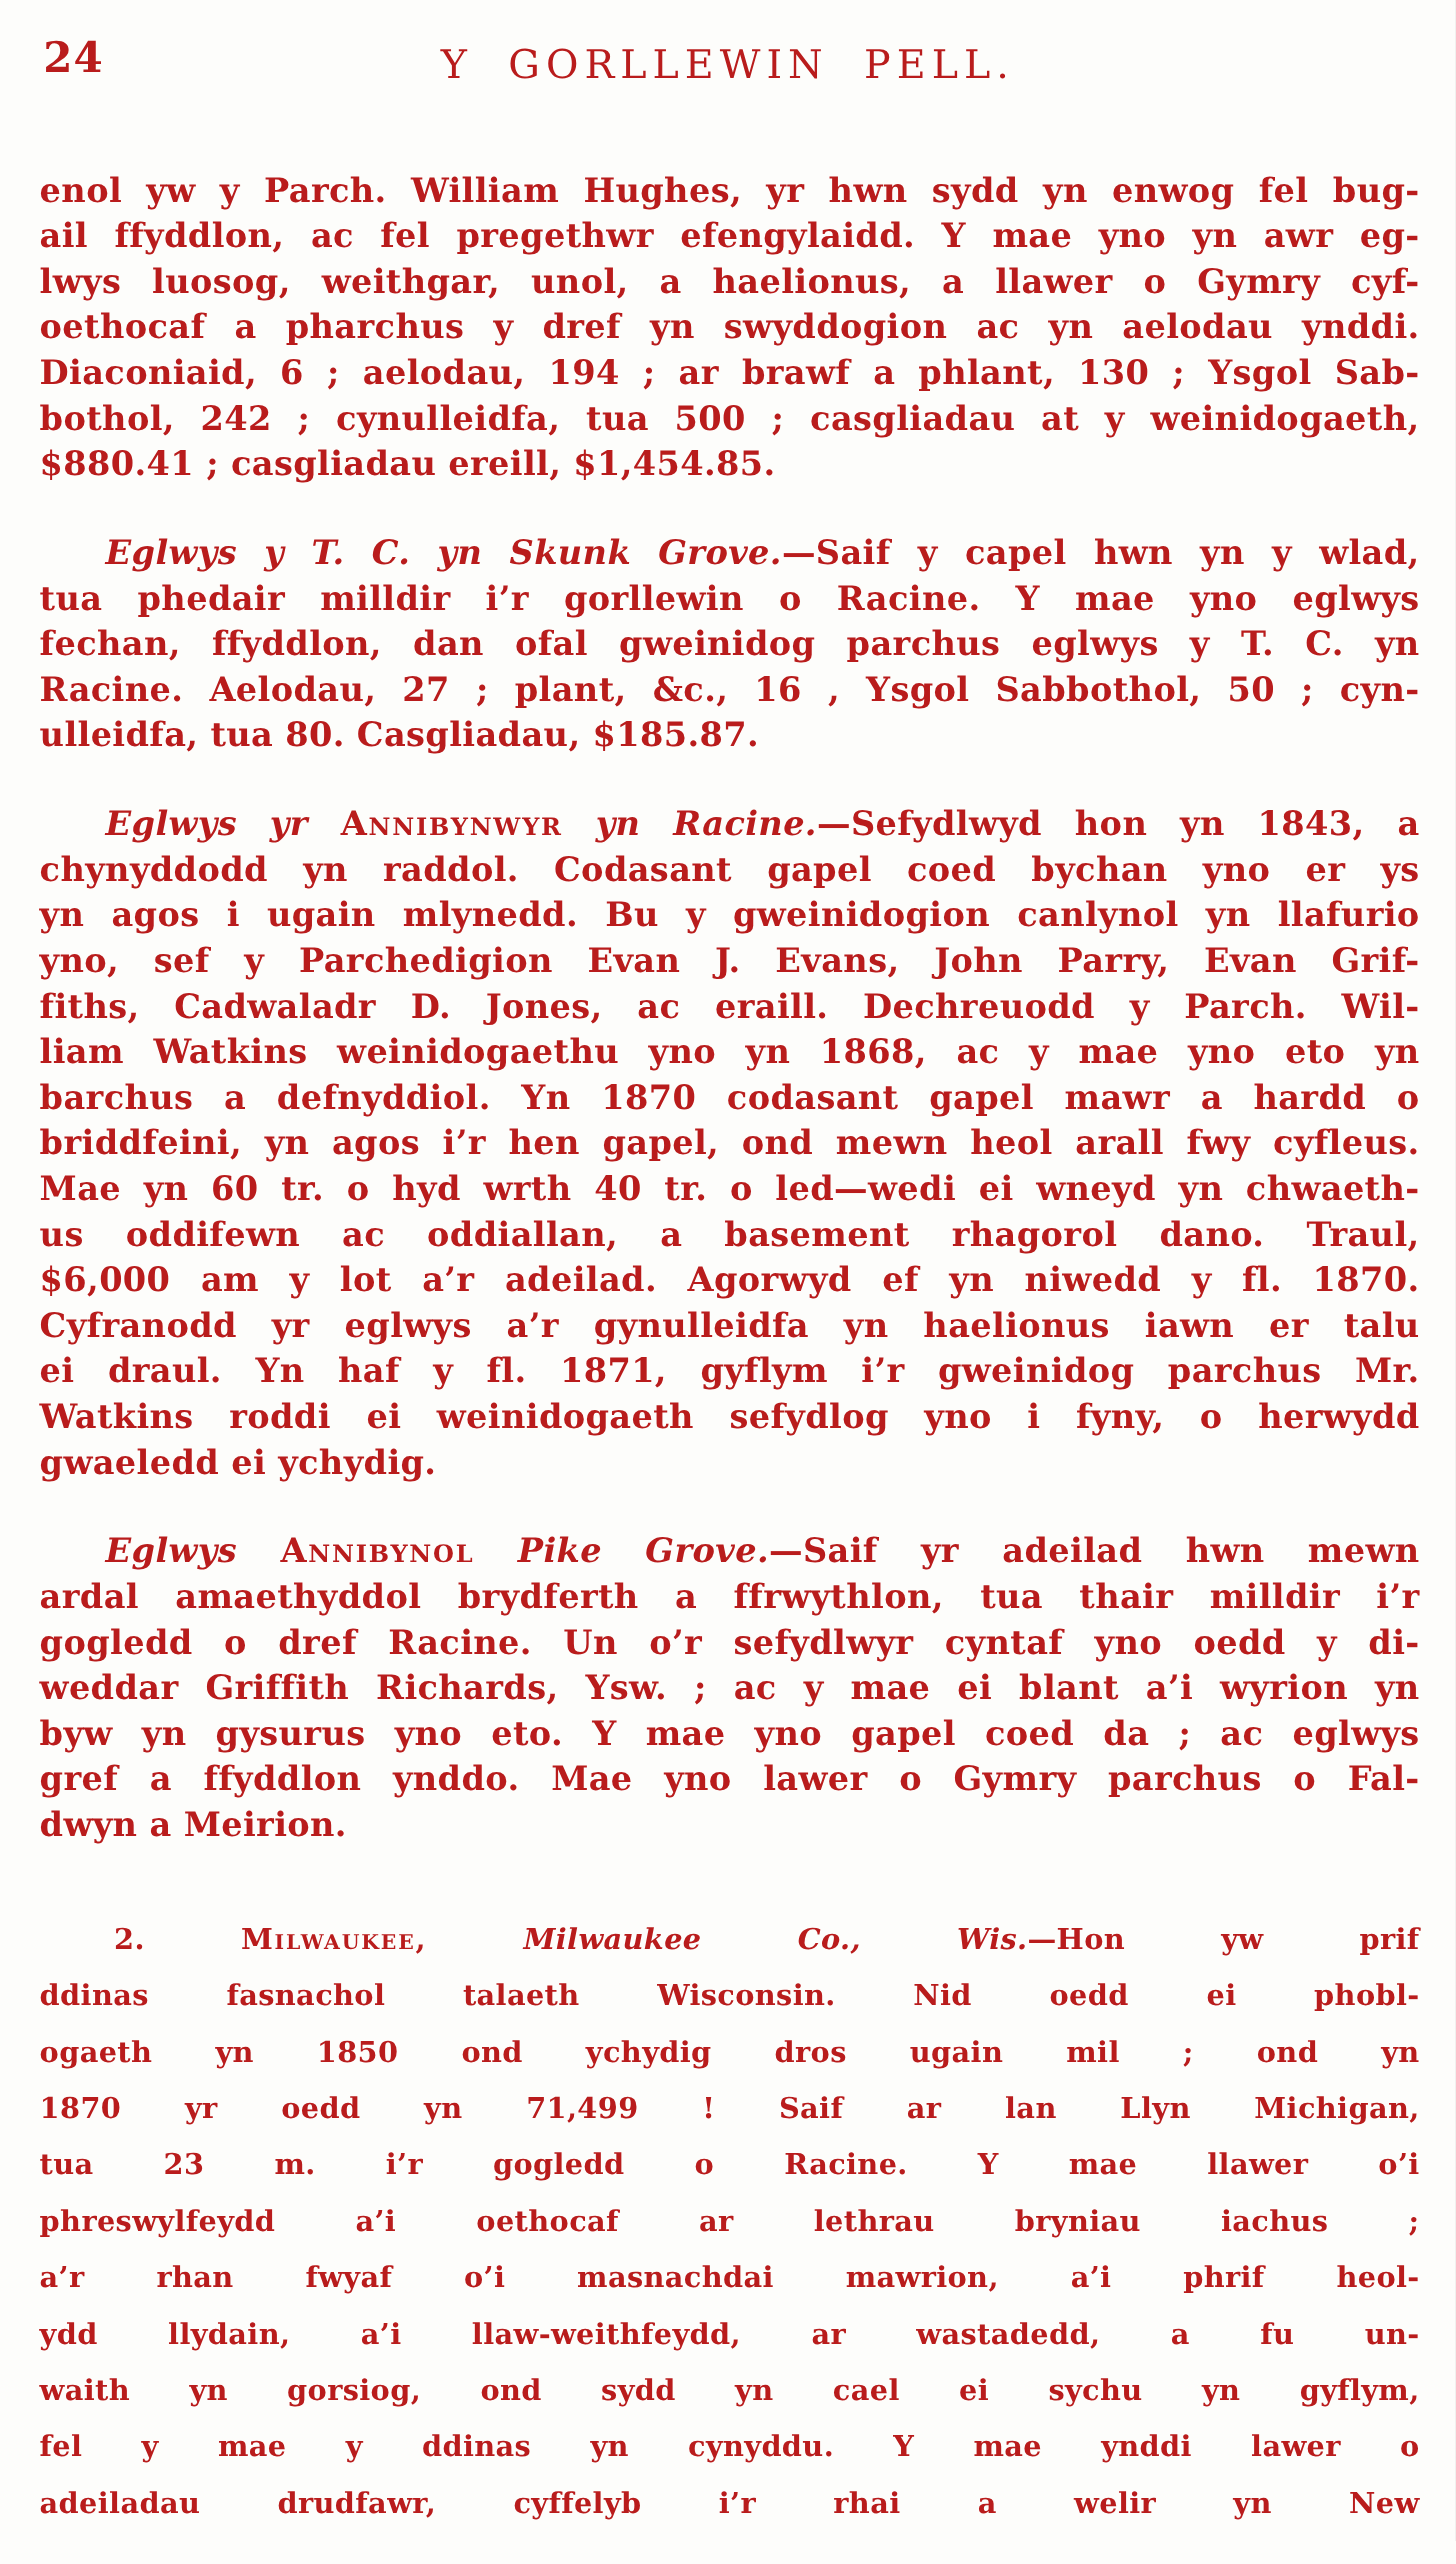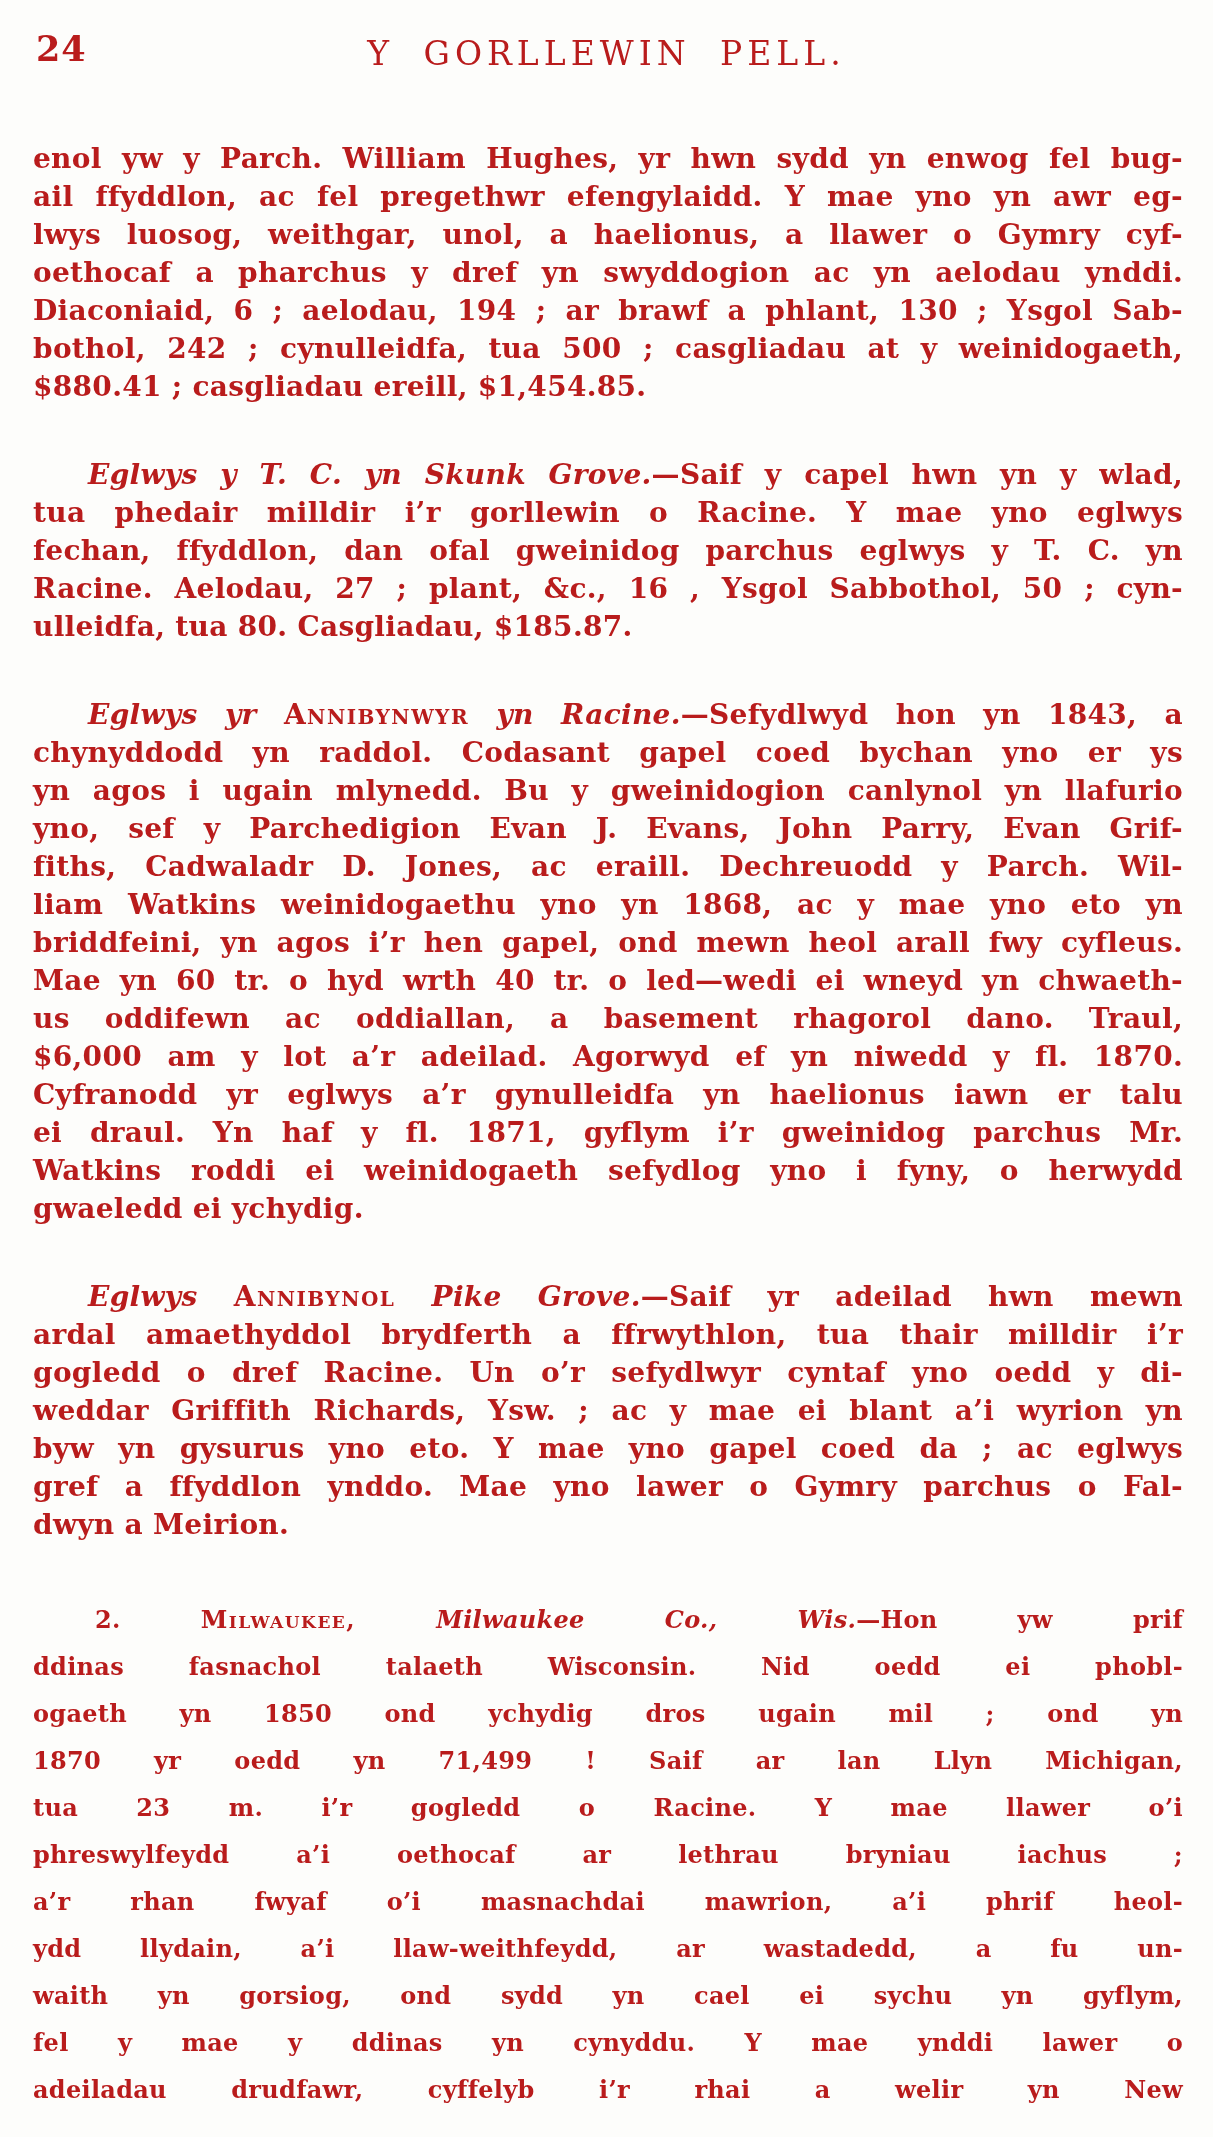--- a/index.html
+++ b/index.html
@@ -29,21 +29,21 @@
     font-weight: 400;
     letter-spacing: 5px;
     word-spacing: 14px;
     white-space: nowrap;
   }
   .body {
     margin-top: 66px;
     padding: 0 30px 0 33px;
   }
   .paragraph { margin: 0; }
-  .paragraph + .paragraph { margin-top: 50px; }
+  .paragraph + .paragraph { margin-top: 36px; }
   .paragraph.normal {
     font-size: 28px;
     line-height: 38px;
     font-weight: 700;
   }
   .paragraph.large {
     font-size: 24px;
     line-height: 47px;
     font-weight: 700;
   }
@@ -83,20 +83,21 @@
         <div class="line"><span>Racine.  Aelodau, 27 ; plant, &amp;c., 16 , Ysgol Sabbothol, 50 ; cyn-</span></div>
         <div class="line last"><span>ulleidfa, tua 80.  Casgliadau, $185.87.</span></div>
       </div>
       <div class="paragraph normal">
         <div class="line first"><span class="i">Eglwys yr </span><span class="sc">Annibynwyr</span><span class="i"> yn Racine.</span><span>—Sefydlwyd hon yn 1843, a</span></div>
         <div class="line"><span>chynyddodd yn raddol.  Codasant gapel coed bychan yno er ys</span></div>
         <div class="line"><span>yn agos i ugain mlynedd.  Bu y gweinidogion canlynol yn llafurio</span></div>
         <div class="line"><span>yno, sef y Parchedigion Evan J. Evans, John Parry, Evan Grif-</span></div>
         <div class="line"><span>fiths, Cadwaladr D. Jones, ac eraill.  Dechreuodd y Parch. Wil-</span></div>
         <div class="line"><span>liam Watkins weinidogaethu yno yn 1868, ac y mae yno eto yn</span></div>
+        <div class="line"><span>barchus a defnyddiol.  Yn 1870 codasant gapel mawr a hardd o</span></div>
         <div class="line"><span>briddfeini, yn agos i’r hen gapel, ond mewn heol arall fwy cyfleus.</span></div>
         <div class="line"><span>Mae yn 60 tr. o hyd wrth 40 tr. o led—wedi ei wneyd yn chwaeth-</span></div>
         <div class="line"><span>us oddifewn ac oddiallan, a basement rhagorol dano.  Traul,</span></div>
         <div class="line"><span>$6,000 am y lot a’r adeilad.  Agorwyd ef yn niwedd y fl. 1870.</span></div>
         <div class="line"><span>Cyfranodd yr eglwys a’r gynulleidfa yn haelionus iawn er talu</span></div>
         <div class="line"><span>ei draul.  Yn haf y fl. 1871, gyflym i’r gweinidog parchus Mr.</span></div>
         <div class="line"><span>Watkins roddi ei weinidogaeth sefydlog yno i fyny, o herwydd</span></div>
         <div class="line last"><span>gwaeledd ei ychydig.</span></div>
       </div>
       <div class="paragraph normal">

